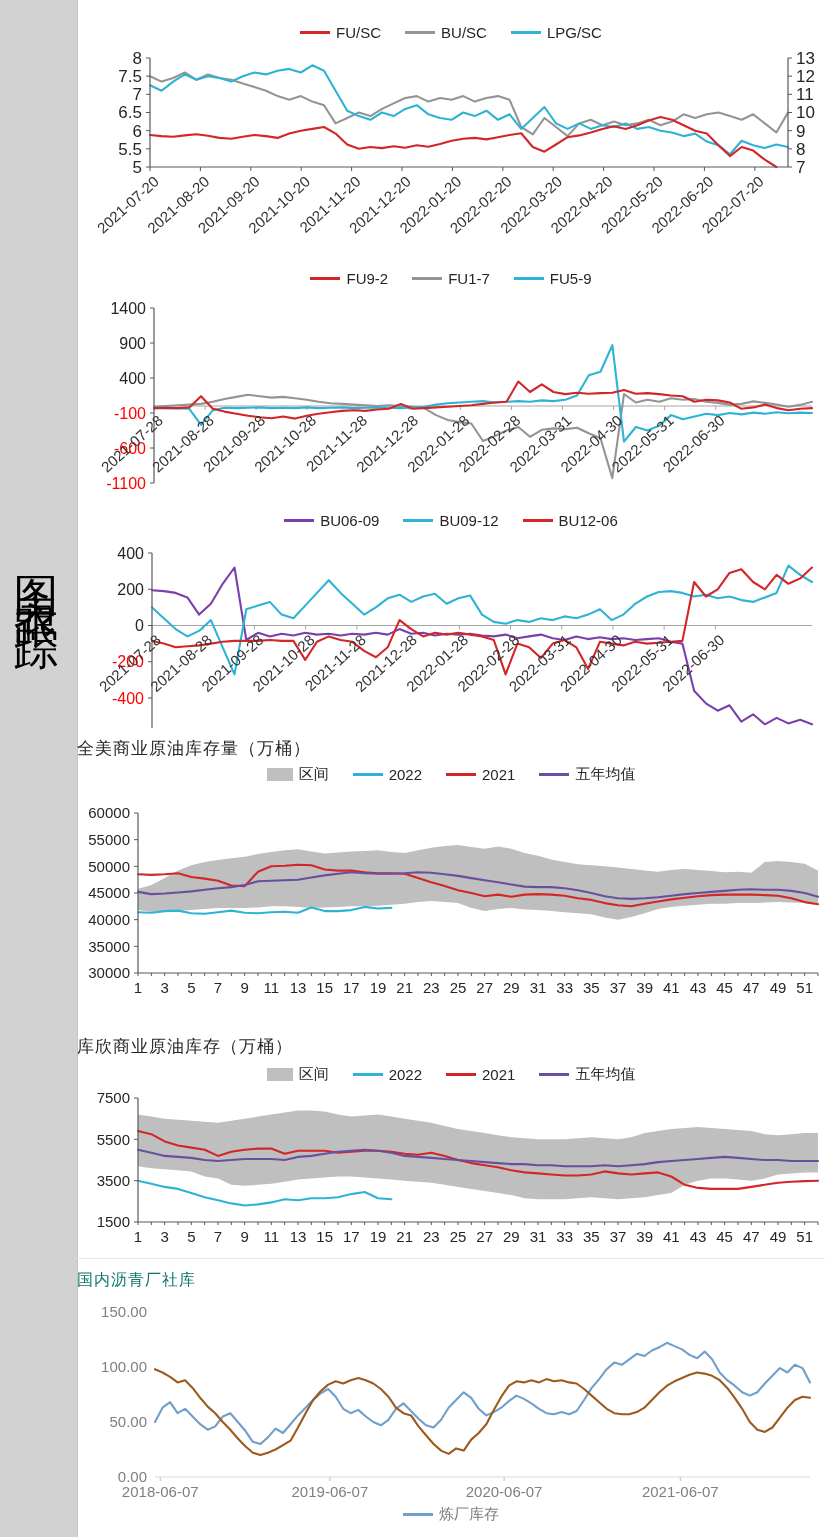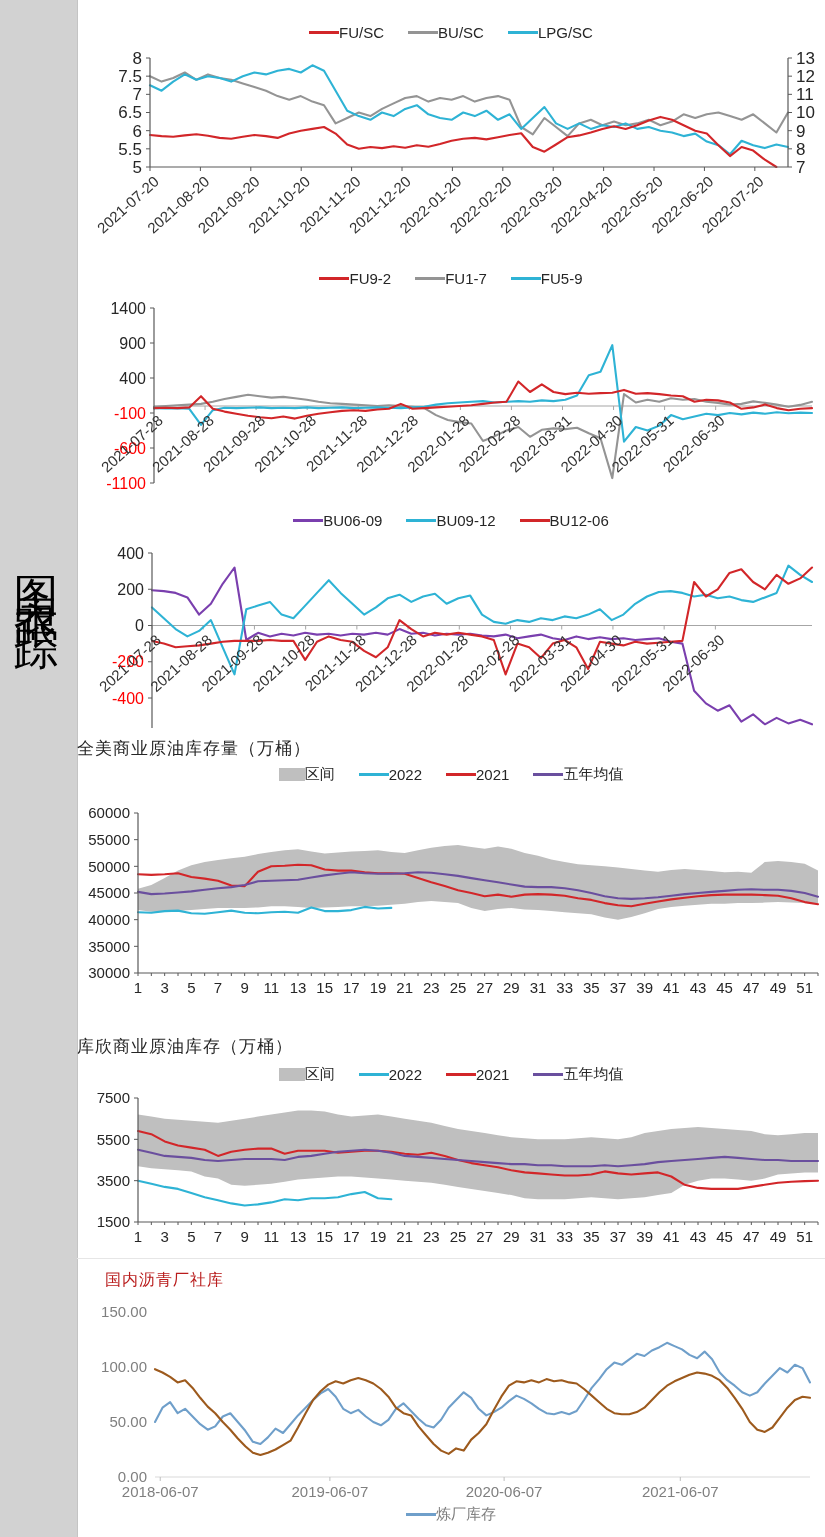--- a/index.html
+++ b/index.html
@@ -11,26 +11,26 @@
            font-family:"DejaVu Serif","Liberation Serif",serif;font-size:45px;color:#000;
            letter-spacing:16px;line-height:1;}
   .main{position:absolute;left:77px;top:0;width:748px;height:1537px;}
   .chart-sec{position:absolute;left:0;width:748px;}
   .chart-sec svg{position:absolute;left:0;top:0;}
   .chart-title{position:absolute;left:0;right:0;text-align:left;
         font-family:"DejaVu Serif","Liberation Serif",serif;font-size:17px;color:#262626;
         letter-spacing:1px;}
   .legend{position:absolute;left:0;right:0;display:flex;justify-content:center;align-items:center;
         gap:24px;font-size:15px;color:#262626;z-index:3;}
-  .legend .item{display:flex;align-items:center;}
+  .legend .item{display:flex;align-items:center;gap:6px;}
   .legend .sw-line{width:30px;height:3px;}
   .legend .sw-band{width:26px;height:13px;}
   .divider{position:absolute;left:0;width:748px;height:1px;background:#e6e6e6;}
   .gray-legend{color:#7f7f7f;flex-direction:column;}
-  .gray-title{color:#b91c1c;font-size:16px;margin-left:28px;}
+  .gray-title{color:#0f766e;font-size:16px;}
 </style>
 </head>
 <body>
 
 <div class="page">
   <aside class="sidebar">
     <div class="sidebar-title">图表跟踪</div>
   </aside>
   <div class="main">
 

